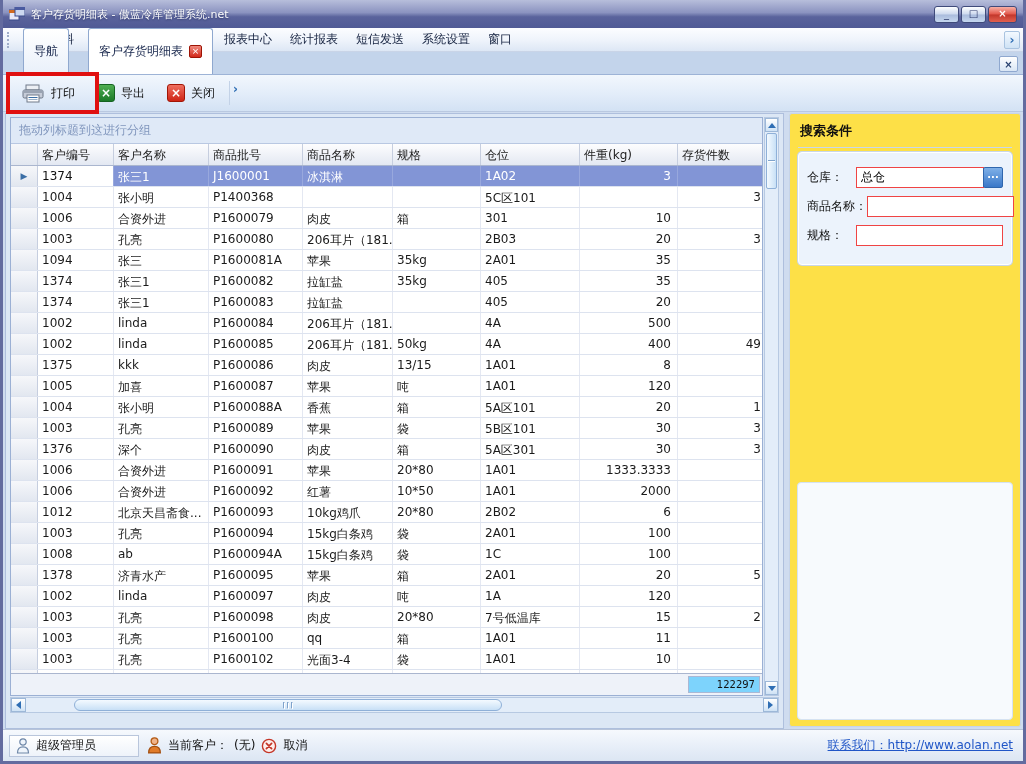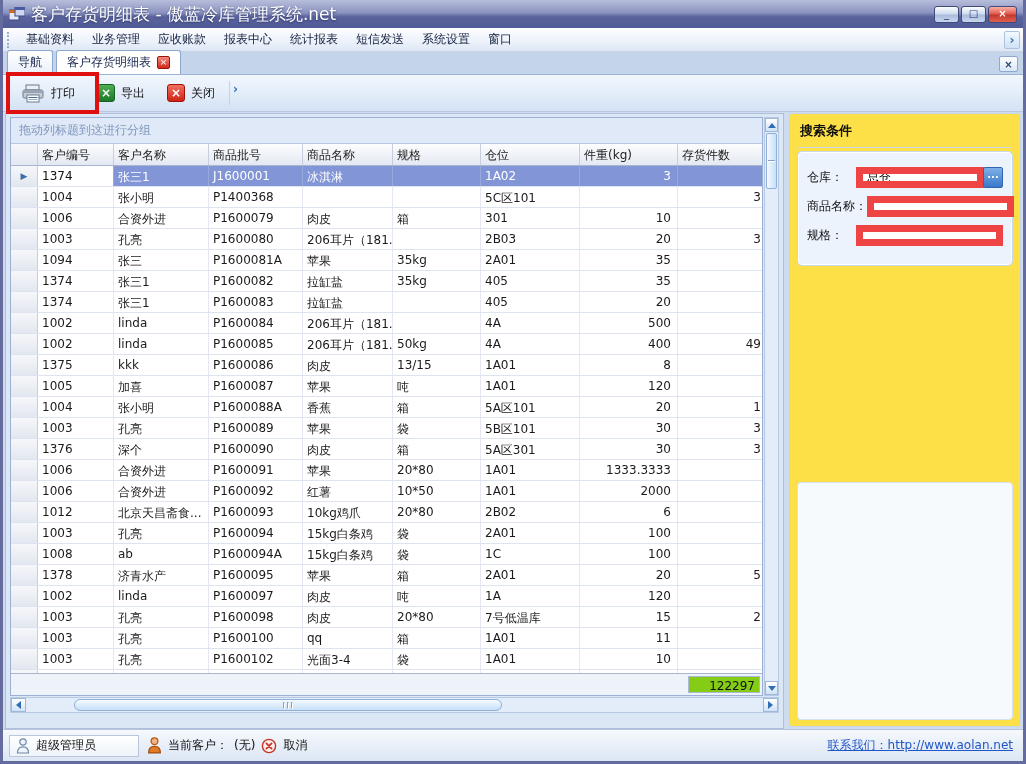--- a/index.html
+++ b/index.html
@@ -7,38 +7,38 @@
   .window{
     position:relative;width:1026px;height:764px;
     font-family:"DejaVu Sans",sans-serif;font-size:12px;color:#111;
     background:#d6e2f2;border:3px solid #636b9f;border-top:none;
     display:flex;flex-direction:column;overflow:hidden;
   }
   
   .titlebar{height:28px;flex:none;display:flex;align-items:center;gap:6px;padding:0 6px;
     background:linear-gradient(#b7bedb,#8b93c0 45%,#5a639c 60%,#505a95);}
   .app-icon{width:16px;height:14px;flex:none;}
-  .title-text{color:#fff;font-size:17px;text-shadow:0 1px 2px #303a6b;flex:1;white-space:nowrap;overflow:hidden;}
+  .title-text{color:#fff;font-size:11px;text-shadow:0 1px 2px #303a6b;flex:1;white-space:nowrap;overflow:hidden;}
   .win-btns{display:flex;gap:2px;align-items:center;}
   .wbtn{width:25px;height:17px;border-radius:3px;border:1px solid #3f4a7a;
     background:linear-gradient(#fdfeff,#cdd9ee 48%,#a9bbdc 52%,#c6d7ef);
     color:#2a3769;display:flex;align-items:center;justify-content:center;font-size:10px;line-height:1;}
   .wbtn.close{width:29px;background:linear-gradient(#f7b0a6,#e2574a 48%,#c1372b 52%,#e2604f);color:#fff;font-weight:bold;}
   
   .menubar{height:24px;flex:none;display:flex;align-items:center;padding:0 3px;gap:1px;
     background:linear-gradient(#fcfdff,#eef3fb 55%,#dde7f5);border-bottom:1px solid #c9d4e7;}
   .grip{width:5px;height:16px;margin:0 4px 0 1px;
     background:repeating-linear-gradient(#aebadva 0 0);border-left:2px dotted #9fadc9;}
   .menu-item{padding:3px 9px 4px;color:#14213f;white-space:nowrap;cursor:default;}
   .menu-chevron{margin-left:auto;width:16px;height:18px;display:flex;align-items:center;justify-content:center;
     color:#2f6eb4;font-weight:bold;background:linear-gradient(#f3f9ff,#cfe2f5);border:1px solid #a9c3e0;border-radius:2px;}
   
   .tabstrip{height:23px;flex:none;background:#c3d4eb;display:flex;align-items:flex-end;padding:2px 4px 0;gap:3px;position:relative;border-bottom:1px solid #9db3d6;}
   .tab{background:linear-gradient(#ffffff,#e9f0fa);border:1px solid #8fa8cf;border-bottom:none;border-radius:3px 3px 0 0;
-    padding:3px 10px;display:flex;gap:6px;align-items:center;color:#15244a;white-space:nowrap;}
+    padding:14px 10px;display:flex;gap:6px;align-items:center;color:#15244a;white-space:nowrap;margin-left:16px;}
   .tab.active{background:#fff;}
   .tab-close-badge{width:13px;height:13px;border-radius:2px;border:1px solid #9d1405;color:#fff;font-size:9px;line-height:1;
     display:flex;align-items:center;justify-content:center;background:linear-gradient(#f08a7e,#d2281a);}
   .tabstrip-close{position:absolute;right:5px;top:4px;width:19px;height:16px;border:1px solid #8fa8cf;border-radius:2px;
     background:linear-gradient(#ffffff,#d9e6f5);color:#27406e;font-size:10px;font-weight:bold;display:flex;align-items:center;justify-content:center;}
   
   .toolbar{height:37px;flex:none;display:flex;align-items:center;gap:6px;padding:0 6px 0 10px;
     background:linear-gradient(#f2f7fd,#e2ecf9 55%,#d3e2f4);border-bottom:1px solid #b9c8e0;}
   .tbtn{display:flex;align-items:center;gap:6px;padding:4px 8px;border-radius:3px;color:#111;cursor:default;}
   .ico-excel,.ico-closered{width:18px;height:18px;border-radius:3px;color:#fff;font-weight:bold;font-size:12px;
@@ -61,22 +61,22 @@
     display:flex;align-items:center;justify-content:center;color:#3a6ea5;font-size:9px;}
   .grid-body{flex:1;overflow:hidden;}
   .g-row{height:21px;display:flex;border-bottom:1px solid #dde3ef;background:#fff;}
   .g-row .g-ind{border-bottom:none;}
   .g-c{border-right:1px solid #e4e8f2;padding:3px 4px;white-space:nowrap;overflow:hidden;color:#1a1a1a;}
   .g-c.num{text-align:right;padding-right:6px;}
   .g-c.flex{flex:1;border-right:none;padding-right:1px;}
   .g-row.sel .g-c{background:#8295d6;color:#fff;border-right-color:#98a8dd;}
   .g-row.sel .g-c.focuscell{background:#fff;color:#111;}
   .summary{height:22px;flex:none;border-top:1px solid #aab6cf;background:#eef2f9;position:relative;}
-  .summary-box{position:absolute;right:2px;top:2px;width:72px;height:17px;background:#84cc16;border:1px solid #aab8d4;
-    text-align:right;padding:2px 4px;font-size:12px;}
+  .summary-box{position:absolute;right:2px;top:2px;width:72px;height:17px;background:#7dd3fc;border:1px solid #aab8d4;
+    text-align:right;padding:2px 4px;font-size:10px;}
   
   .v-scrollbar{position:absolute;top:3px;right:4px;width:15px;bottom:32px;background:#e3edf9;border:1px solid #b7c9e2;
     display:flex;flex-direction:column;}
   .h-scrollbar{position:absolute;left:4px;right:4px;bottom:15px;height:16px;background:#e3edf9;border:1px solid #b7c9e2;
     display:flex;align-items:center;}
   .sb-btn{flex:none;background:linear-gradient(#ffffff,#cfe2f5);border:1px solid #9db8d8;display:flex;align-items:center;justify-content:center;}
   .v-scrollbar .sb-btn{height:14px;width:100%;}
   .h-scrollbar .sb-btn{width:15px;height:100%;}
   .tri-up{width:0;height:0;border-left:4px solid transparent;border-right:4px solid transparent;border-bottom:5px solid #2f6eb4;}
   .tri-down{width:0;height:0;border-left:4px solid transparent;border-right:4px solid transparent;border-top:5px solid #2f6eb4;}
@@ -92,21 +92,21 @@
   .h-thumb .bars i{width:2px;height:7px;border-left:1px solid #7fa3cc;border-right:1px solid #fff;}
   .h-spacer{flex:1;}
   
   .search-panel{flex:1;margin:1px 2px 2px 5px;background:#fde047;border:1px solid #c6d4e9;border-radius:3px;position:relative;padding:4px 8px;overflow:hidden;}
   .sp-title{font-weight:bold;font-size:13px;color:#101010;padding:4px 2px 7px;border-bottom:1px solid #c9d7ea;margin-bottom:4px;}
   .sp-fields{border:1px solid #fff;box-shadow:0 0 0 1px #c9d7ea;border-radius:4px;padding:14px 8px 18px;background:#ecf3fc;}
   .sf-row{display:flex;align-items:center;margin-bottom:8px;height:21px;}
   .sf-row:last-child{margin-bottom:0;}
   .sf-label{flex:none;color:#111;}
   .sf-ctl{margin-left:auto;width:147px;display:flex;height:21px;}
-  .sf-input{flex:1;min-width:0;height:21px;border:7px solid #ef4444;background:#fff;font:12px "DejaVu Sans",sans-serif;padding:0 4px;outline:none;}
+  .sf-input{flex:1;min-width:0;height:21px;border:1px solid #ef4444;background:#fff;font:12px "DejaVu Sans",sans-serif;padding:0 4px;outline:none;}
   .sf-btn{width:20px;height:21px;flex:none;display:flex;align-items:center;justify-content:center;margin-left:-1px;}
   .sf-btn.ell{background:linear-gradient(#7fb0e8,#3a78c8);border:1px solid #2f66ad;border-radius:2px;color:#fff;font-weight:bold;font-size:10px;line-height:0;padding-bottom:6px;}
   .sf-btn.drop{background:linear-gradient(#eef7ff,#bcd9f2);border:1px solid #89a8cc;border-radius:2px;}
   .tri-dd{width:0;height:0;border-left:4px solid transparent;border-right:4px solid transparent;border-top:5px solid #1c5c9e;}
   .search-btn{position:absolute;left:108px;top:308px;width:98px;height:40px;border-radius:6px;border:1px solid #898989;
     background:linear-gradient(#eaf5fd,#c2def4 48%,#a4cfee 52%,#cde7f9);display:flex;align-items:center;justify-content:center;gap:9px;
     outline:1px dotted #555;outline-offset:-4px;font-size:13px;color:#0a0a0a;}
   .sp-bottombox{position:absolute;left:7px;right:7px;top:368px;bottom:6px;background:#f7fafd;border:1px solid #d5e2f1;border-radius:4px;}
   
   .statusbar{height:32px;flex:none;display:flex;align-items:center;gap:8px;padding:0 10px 0 6px;

